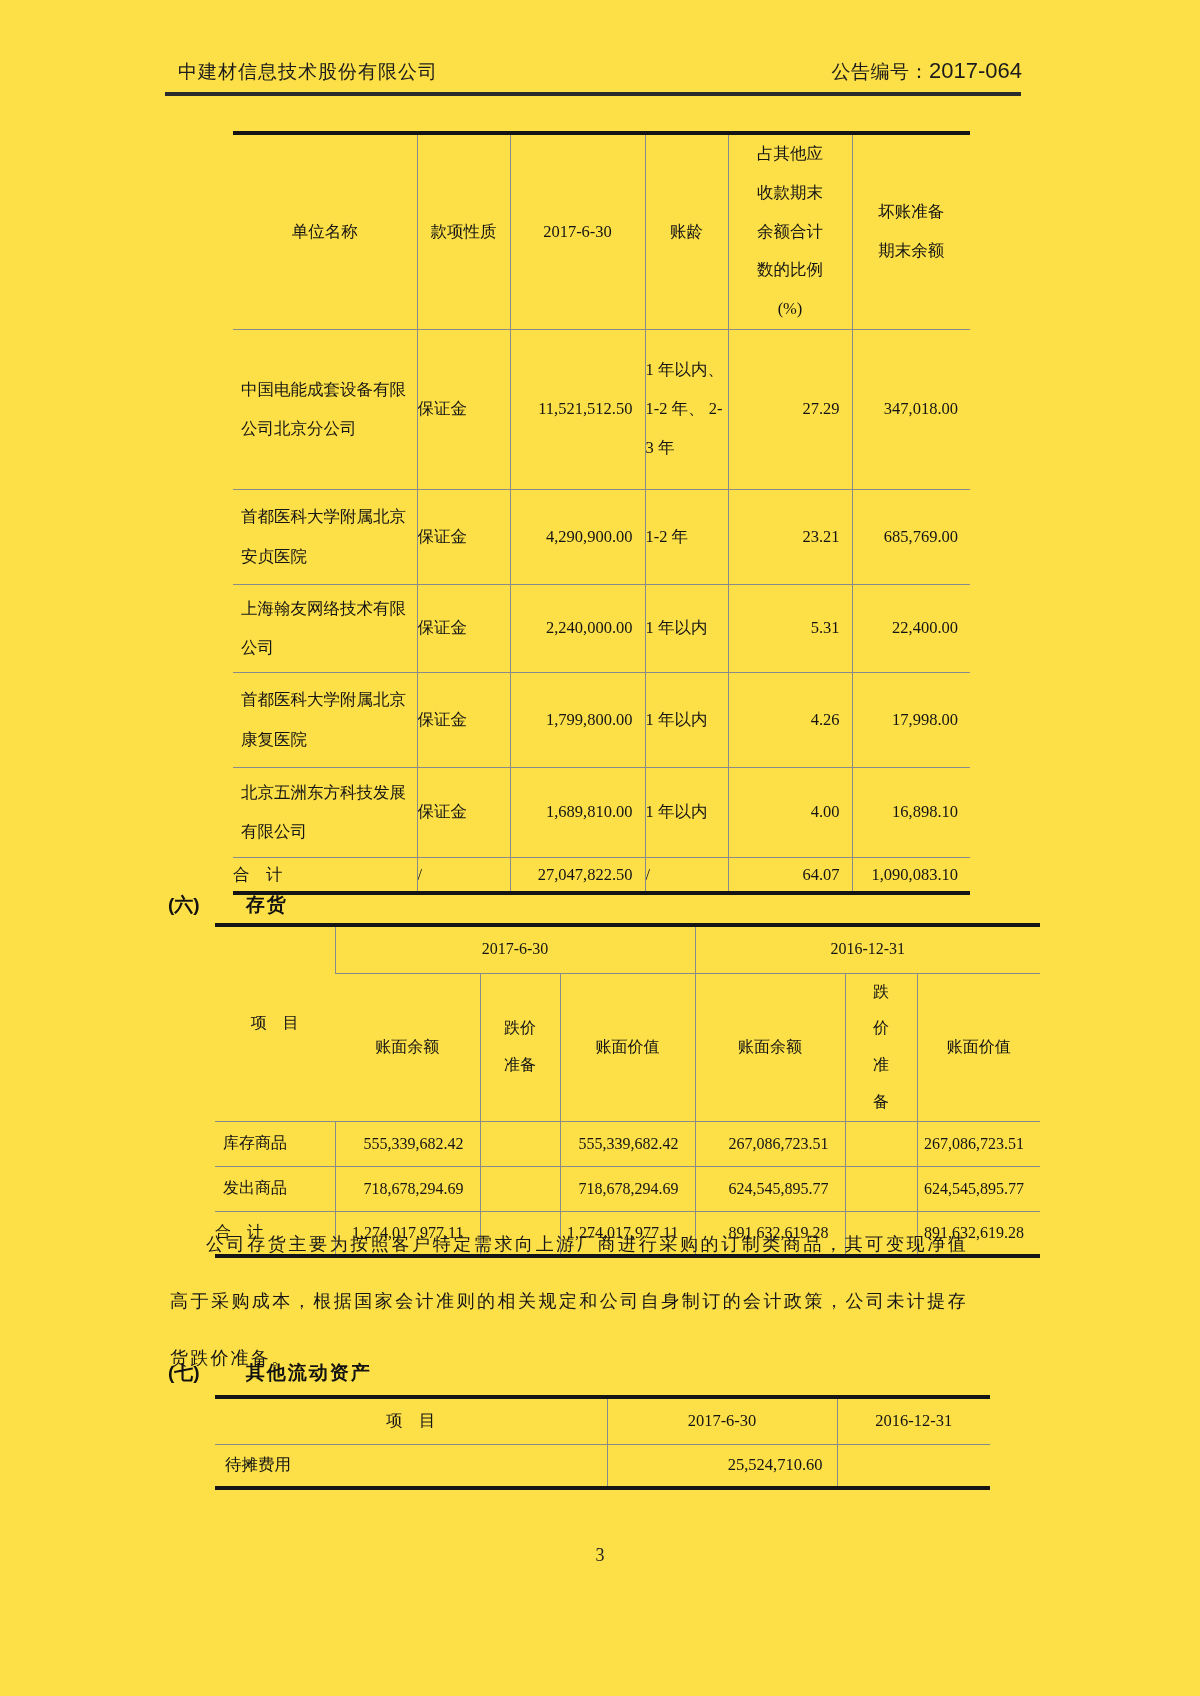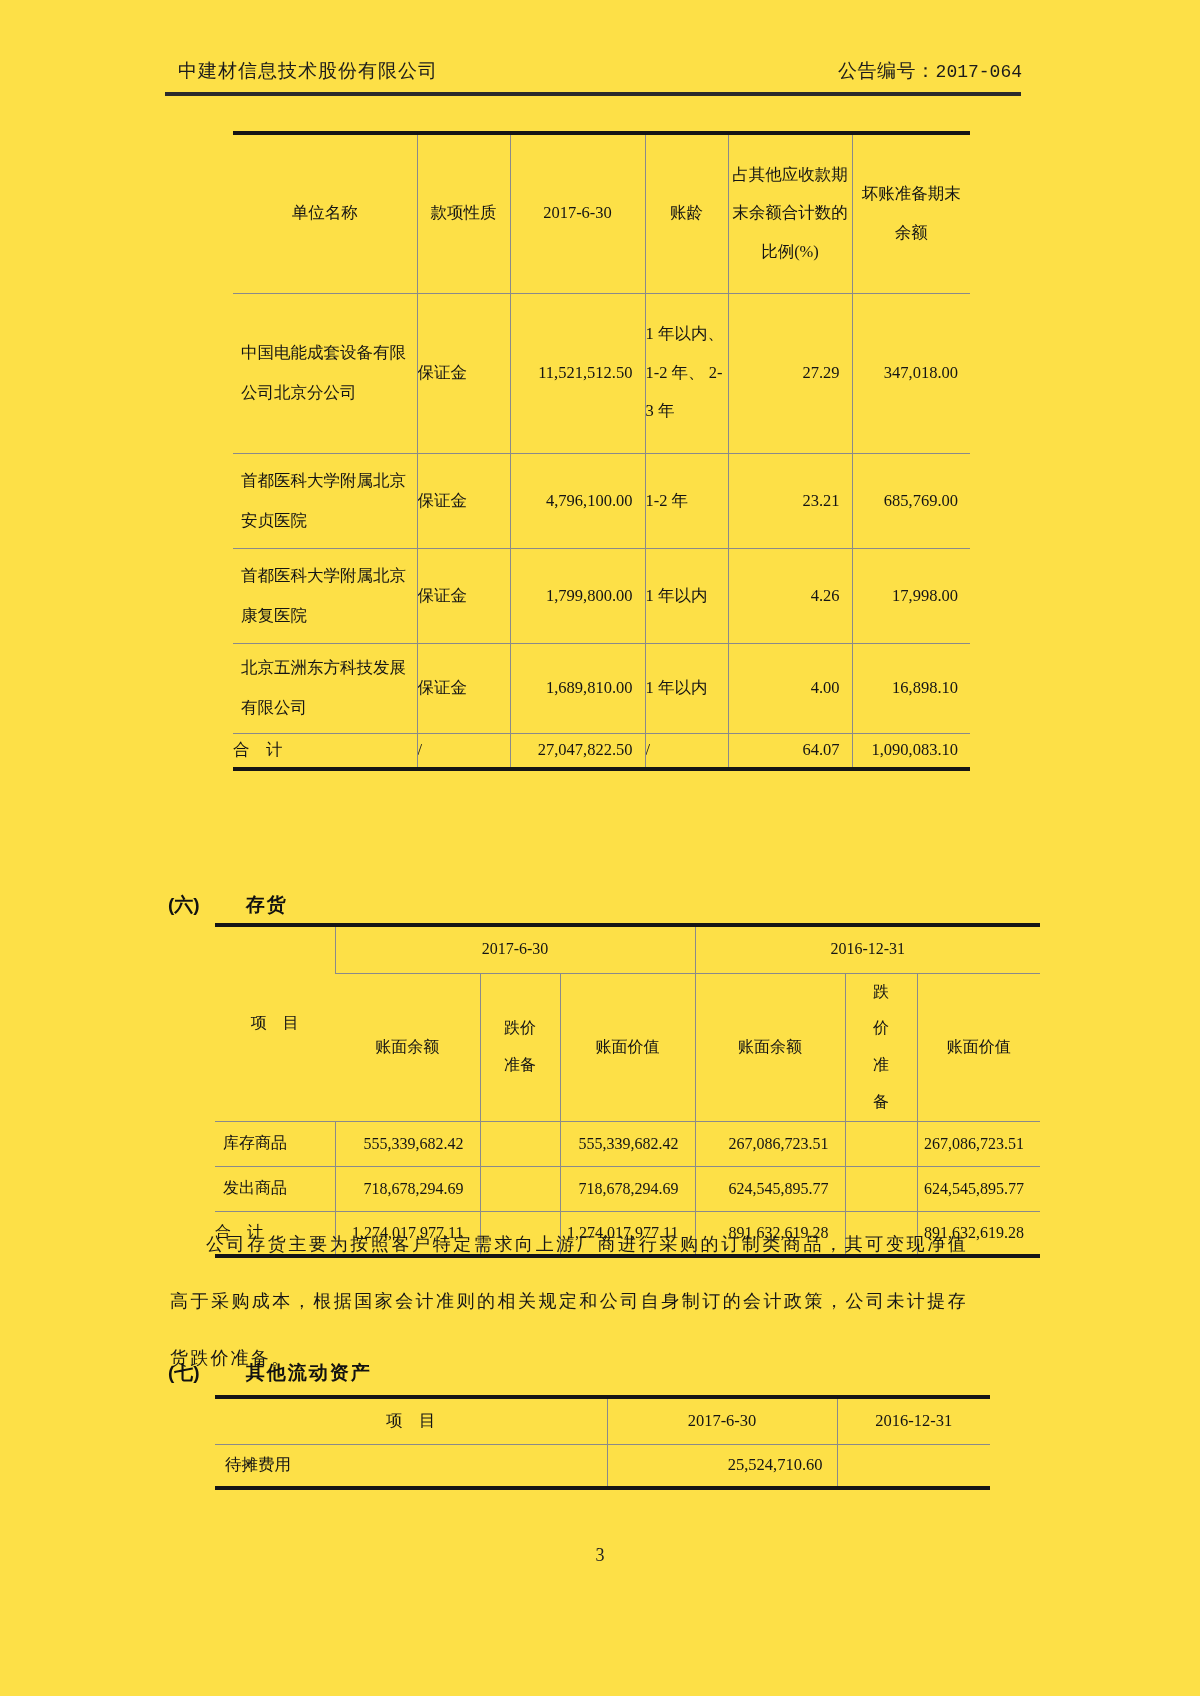--- a/index.html
+++ b/index.html
@@ -14,39 +14,39 @@
     background:#fde047;overflow:hidden;
   }
   
   .hdr{
     position:absolute;top:58px;left:178px;width:844px;
     display:flex;justify-content:space-between;align-items:flex-end;
     font-size:19px;
   }
   .hdr .company{letter-spacing:1px;}
   .hdr .notice-label{letter-spacing:.5px;}
-  .hdr .notice-no{font-family:Liberation Mono, monospace;font-size:18px;}
+  .hdr .notice-no{font-family:Liberation Sans, sans-serif;font-size:22px;}
   .hdr-rule{
     position:absolute;top:92px;left:165px;width:856px;height:4px;
     background:#2b2b2b;
   }
   
   table{border-collapse:collapse;table-layout:fixed;font-size:16.5px;color:#141414;}
   th,td{
     padding:0;vertical-align:middle;font-weight:normal;
     border-left:1px solid #8a8a8a;border-bottom:1px solid #8a8a8a;
     overflow:hidden;
   }
   th:first-child,td:first-child,.nl{border-left:none;}
   thead th{text-align:center;line-height:2.35;}
   tbody tr:last-child td{border-bottom:none;}
   .ctr{text-align:left;}
   .name{text-align:left;padding-left:8px;line-height:2.4;}
   .num{text-align:right;padding-right:12px;}
-  .pad-wide{padding:0 2px;}
+  .pad-wide{padding:0 22px;}
   
   .t1{
     position:absolute;top:131px;left:233px;width:737px;
     border-top:4px solid #151515;border-bottom:4px solid #151515;
   }
   
   .sec{
     position:absolute;left:168px;display:flex;align-items:baseline;
     font-family:"Liberation Sans","DejaVu Sans",sans-serif;
     font-weight:bold;font-size:19px;color:#111;
@@ -119,24 +119,32 @@
         <td class="name">中国电能成套设备有限公司北京分公司</td>
         <td class="ctr">保证金</td>
         <td class="num">11,521,512.50</td>
         <td class="ctr" style="line-height:2.35">1 年以内、1-2 年、 2-3 年</td>
         <td class="num">27.29</td>
         <td class="num">347,018.00</td>
       </tr>
       <tr style="height:95px">
         <td class="name">首都医科大学附属北京安贞医院</td>
         <td class="ctr">保证金</td>
-        <td class="num">4,796,100.00</td>
+        <td class="num">4,290,900.00</td>
         <td class="ctr">1-2 年</td>
         <td class="num">23.21</td>
         <td class="num">685,769.00</td>
+      </tr>
+      <tr style="height:88px">
+        <td class="name">上海翰友网络技术有限公司</td>
+        <td class="ctr">保证金</td>
+        <td class="num">2,240,000.00</td>
+        <td class="ctr">1 年以内</td>
+        <td class="num">5.31</td>
+        <td class="num">22,400.00</td>
       </tr>
       <tr style="height:95px">
         <td class="name">首都医科大学附属北京康复医院</td>
         <td class="ctr">保证金</td>
         <td class="num">1,799,800.00</td>
         <td class="ctr">1 年以内</td>
         <td class="num">4.26</td>
         <td class="num">17,998.00</td>
       </tr>
       <tr style="height:90px">

